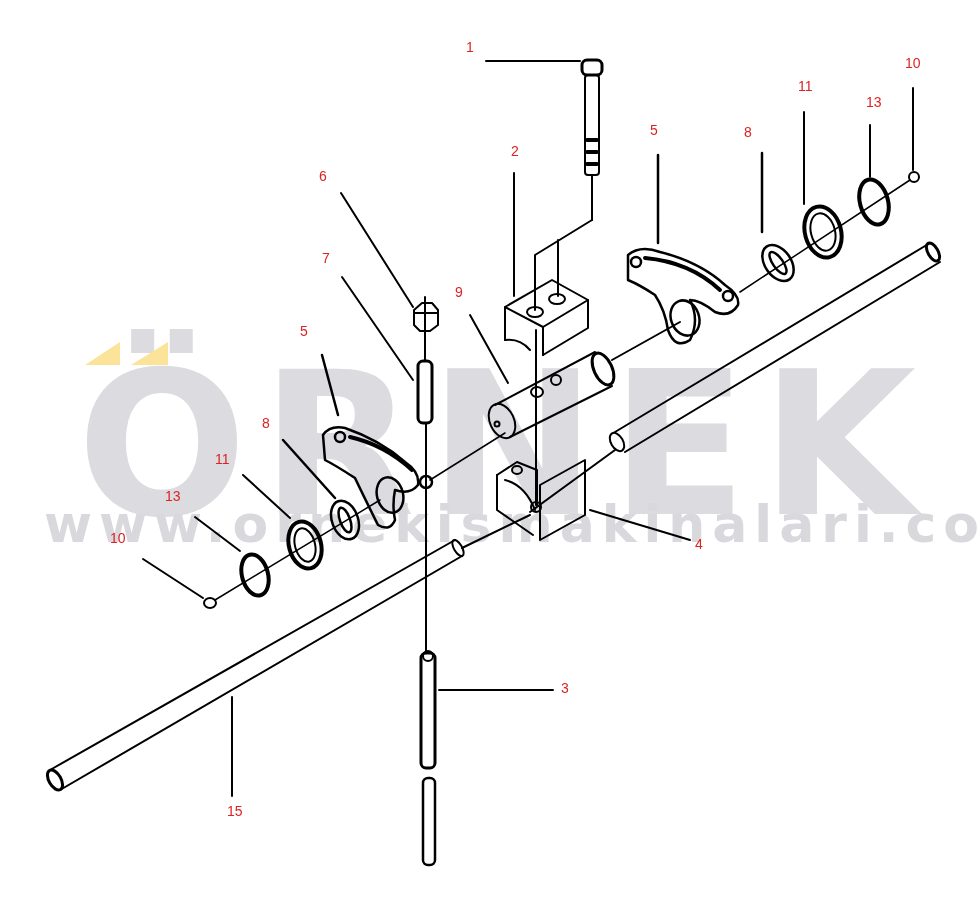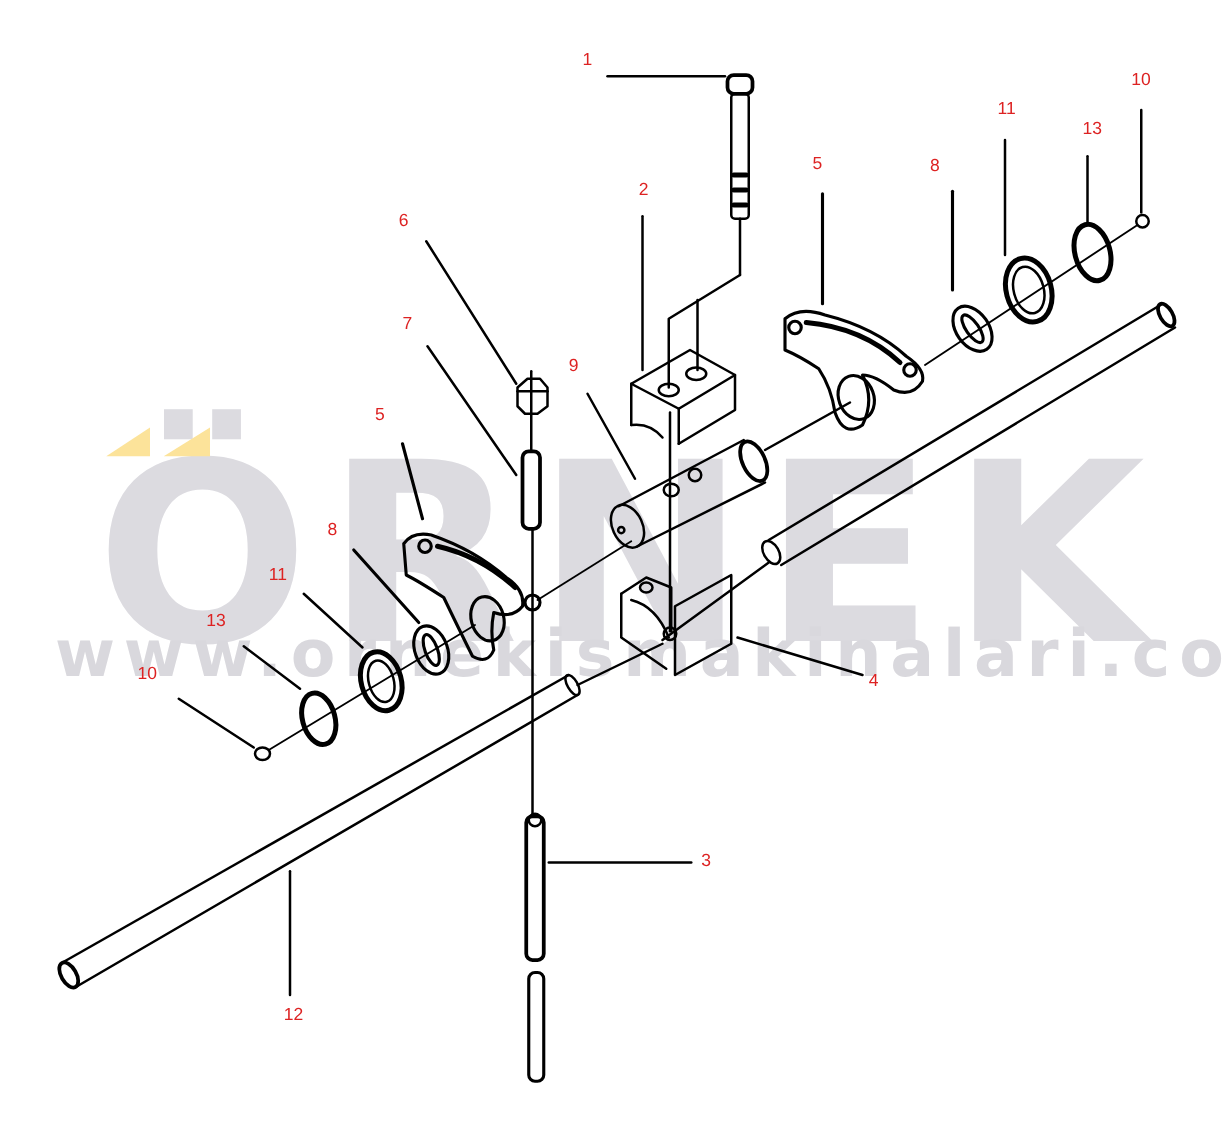--- a/index.html
+++ b/index.html
@@ -188,16 +188,16 @@
   <div class="callout" style="left:300px;top:324px">5</div>
   <div class="callout" style="left:319px;top:169px">6</div>
   <div class="callout" style="left:322px;top:251px">7</div>
   <div class="callout" style="left:744px;top:125px">8</div>
   <div class="callout" style="left:262px;top:416px">8</div>
   <div class="callout" style="left:455px;top:285px">9</div>
   <div class="callout" style="left:905px;top:56px">10</div>
   <div class="callout" style="left:110px;top:531px">10</div>
   <div class="callout" style="left:798px;top:79px">11</div>
   <div class="callout" style="left:215px;top:452px">11</div>
-  <div class="callout" style="left:227px;top:804px">12</div>
+  <div class="callout" style="left:227px;top:804px">15</div>
   <div class="callout" style="left:866px;top:95px">13</div>
   <div class="callout" style="left:165px;top:489px">13</div>
 </div>
 
 </body></html>

